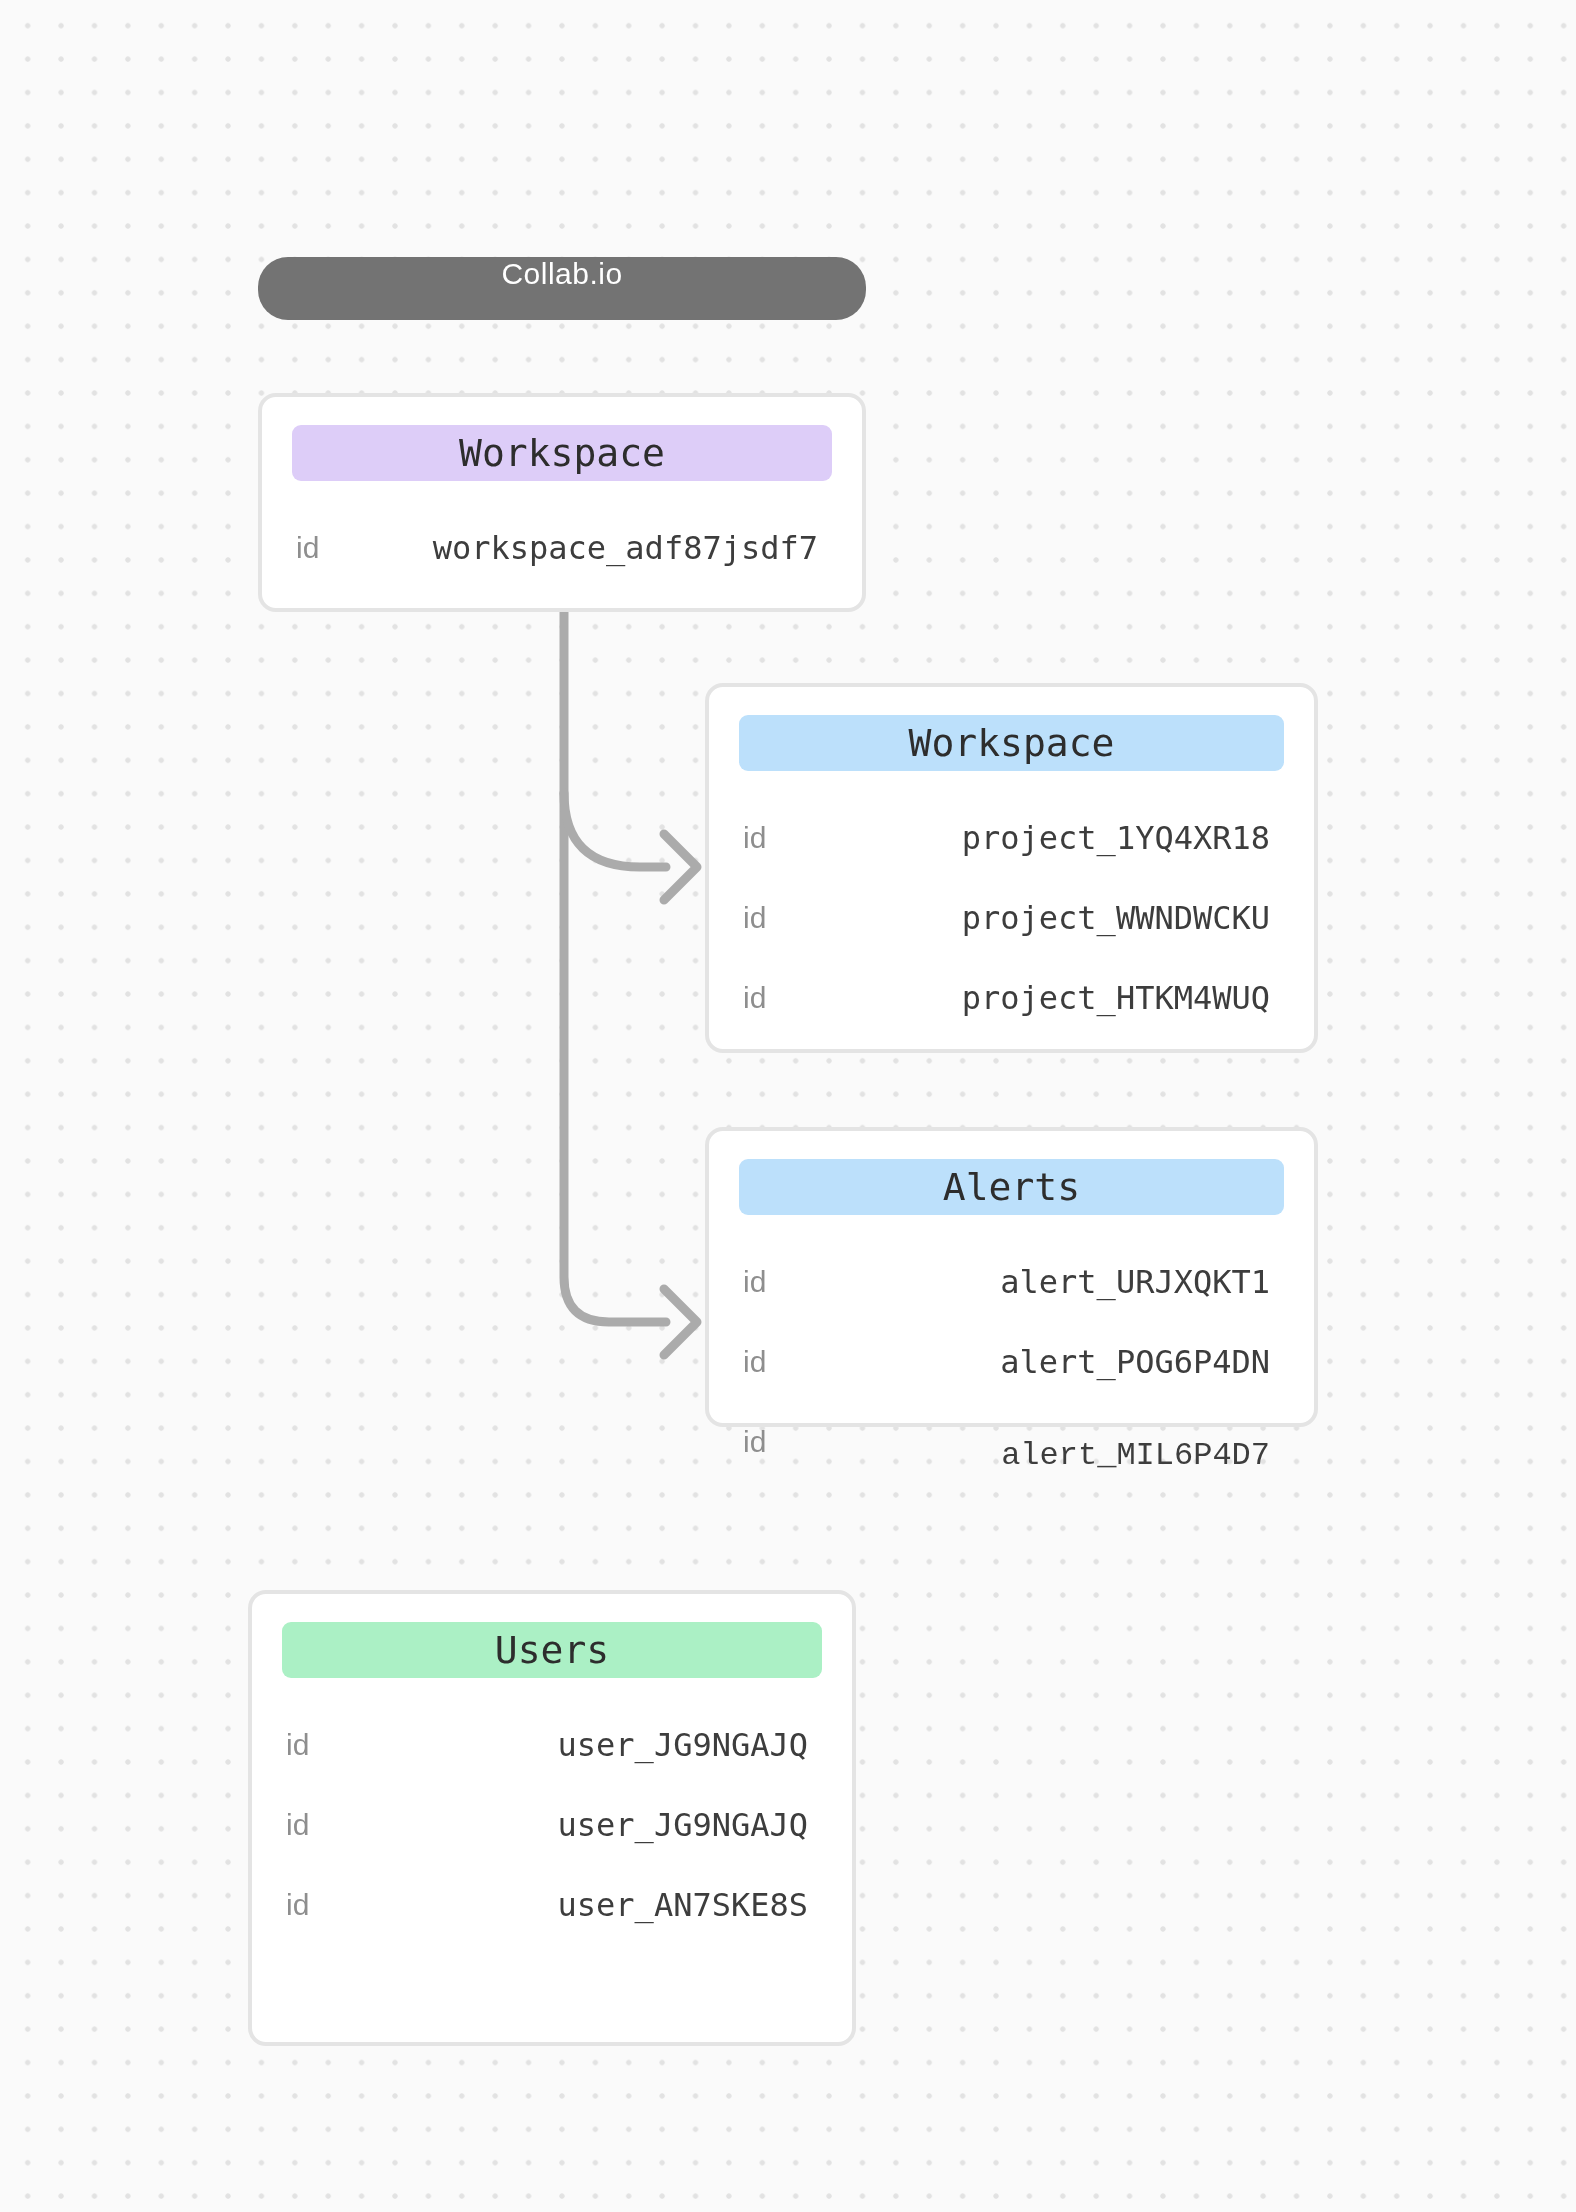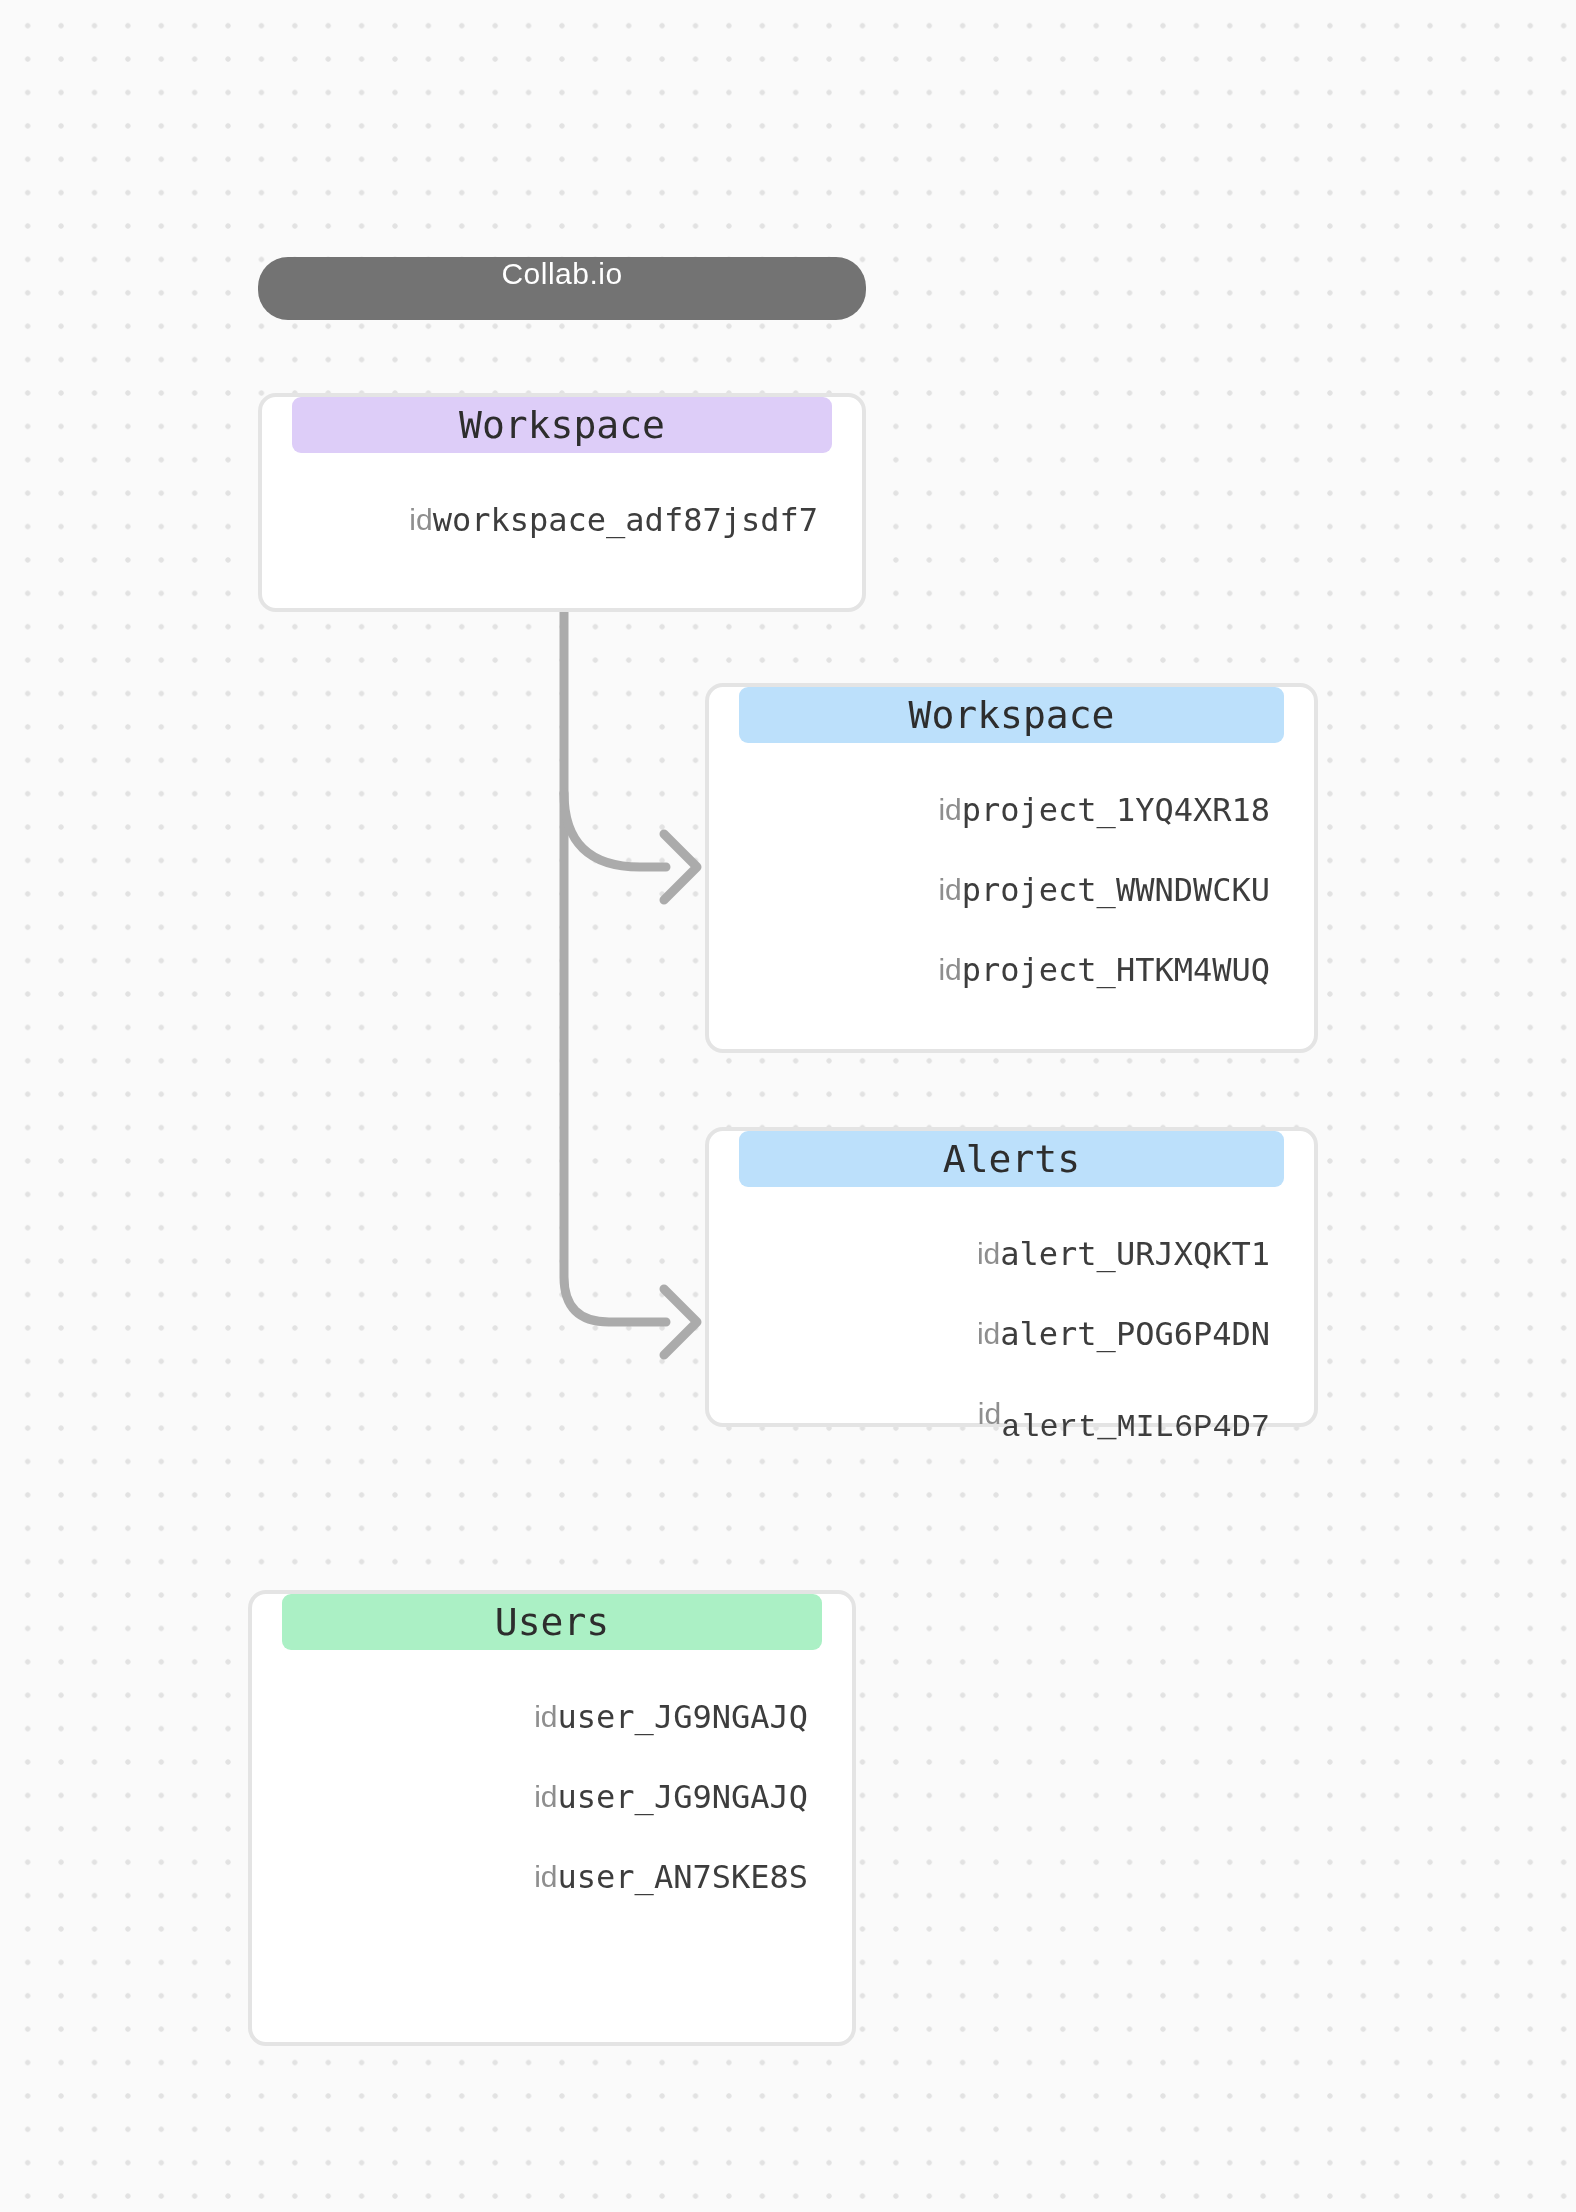--- a/index.html
+++ b/index.html
@@ -22,39 +22,40 @@
   }
   .pill{
     position:absolute;left:258px;top:257px;width:608px;height:63px;
     background:var(--pill-bg);border-radius:30px;
     display:flex;align-items:flex-start;justify-content:center;
     color:var(--pill-text);font-size:30px;letter-spacing:.5px;
   }
   .card{
     position:absolute;background:var(--card-bg);
     border:4px solid var(--card-border);border-radius:18px;
+    padding-top:28px;
   }
   .card-header{
     height:56px;margin:0 30px;border-radius:9px;
     display:flex;align-items:center;justify-content:center;
     font-family:"DejaVu Sans Mono",monospace;
     font-size:38px;color:var(--header-text);
   }
   .card-workspace{left:258px;top:393px;width:608px;height:219px;}
   .card-workspace .card-header{background:var(--workspace-header-bg);}
   .card-projects{left:705px;top:683px;width:613px;height:370px;}
   .card-projects .card-header{background:var(--projects-header-bg);}
   .card-alerts{left:705px;top:1127px;width:613px;height:300px;}
   .card-alerts .card-header{background:var(--alerts-header-bg);}
   .card-users{left:248px;top:1590px;width:608px;height:456px;}
   .card-users .card-header{background:var(--users-header-bg);}
   .rows{margin-top:27px;}
   .row{
     height:80px;padding:0 44px 0 34px;
-    display:flex;align-items:center;justify-content:flex-end;
+    display:flex;align-items:center;justify-content:space-between;
   }
   .row-label{font-size:30px;color:var(--label-text);}
   .row-value{
     font-family:"DejaVu Sans Mono",monospace;
     font-size:32px;color:var(--value-text);white-space:pre;
   }
   .card-alerts .row:nth-of-type(3) .row-value{transform:translateY(13px);font-family:Liberation Mono, monospace;}
   svg.connectors{position:absolute;left:0;top:0;pointer-events:none;}
   svg.connectors path{
     stroke:var(--connector);stroke-width:9;fill:none;

